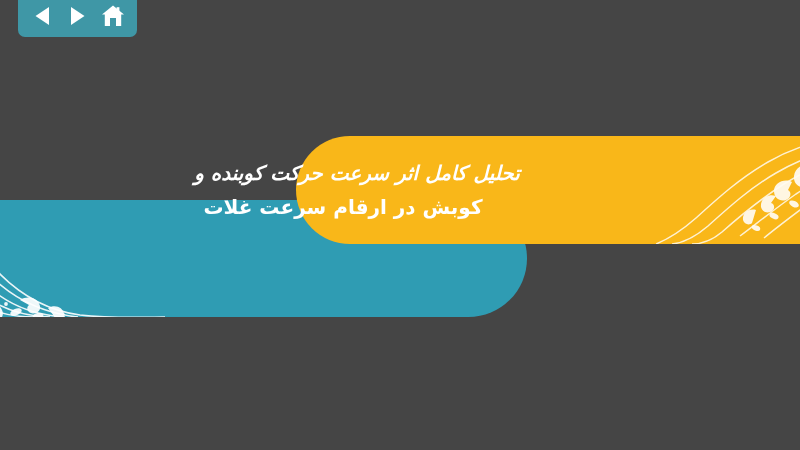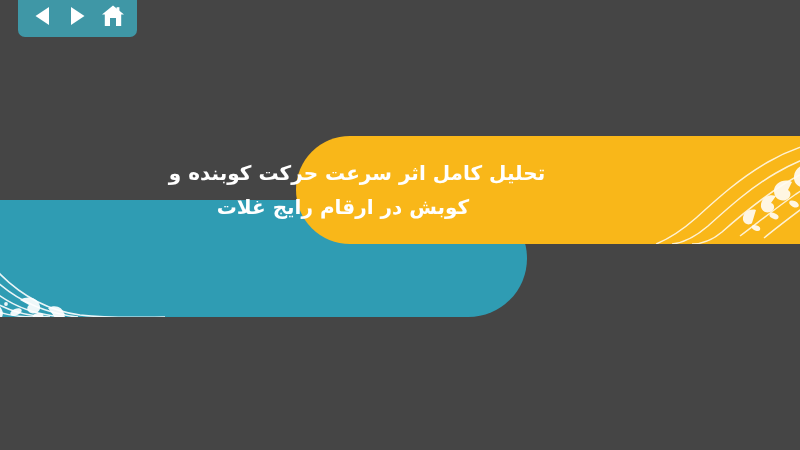--- a/index.html
+++ b/index.html
@@ -120,21 +120,21 @@
     font-size: 20px;
     font-weight: 700;
     line-height: 34px;
     white-space: nowrap;
     text-align: center;
     width: 100%;
     padding-right: 28px;
     direction: rtl;
     unicode-bidi: embed;
   }
-  .title-line.l1 { padding-right: 0px; text-indent: 0; }
+  .title-line.l1 { padding-right: 0px; text-indent: 0; font-style: italic; }
   .title-line.l2 { }
   .title-line.l3 { }
 </style>
 </head>
 <body>
 
 <div id="stage">
 
   <div id="teal-band">
     <div id="teal-ornament">
@@ -195,21 +195,21 @@
           <circle cx="196" cy="44" r="1.8"></circle>
           <path d="M120,60 c-8,-3 -16,3 -15,11 c1,5 7,7 11,4 c3,-2 3,-7 -1,-8"></path>
           <path d="M100,74 c-7,-2 -14,3 -13,10 c1,4 6,6 9,3"></path>
         </g>
       </svg>
     </div>
   </div>
 
   <div id="title-text">
     <div class="title-line l1">تحلیل کامل اثر سرعت حرکت کوبنده و</div>
-    <div class="title-line l3">کوبش در ارقام رایج غلات</div>
+    <div class="title-line l3">کوبش در ارقام سرعت غلات</div>
   </div>
 
   <div id="nav-toolbar">
 
     <div class="nav-btn">
       <span>
         <svg width="19" height="20" viewBox="0 0 19 20" xmlns="http://www.w3.org/2000/svg">
           <path d="M16 1 L16 19 L2.5 10 Z" fill="#ffffff"></path>
         </svg>
       </span>

